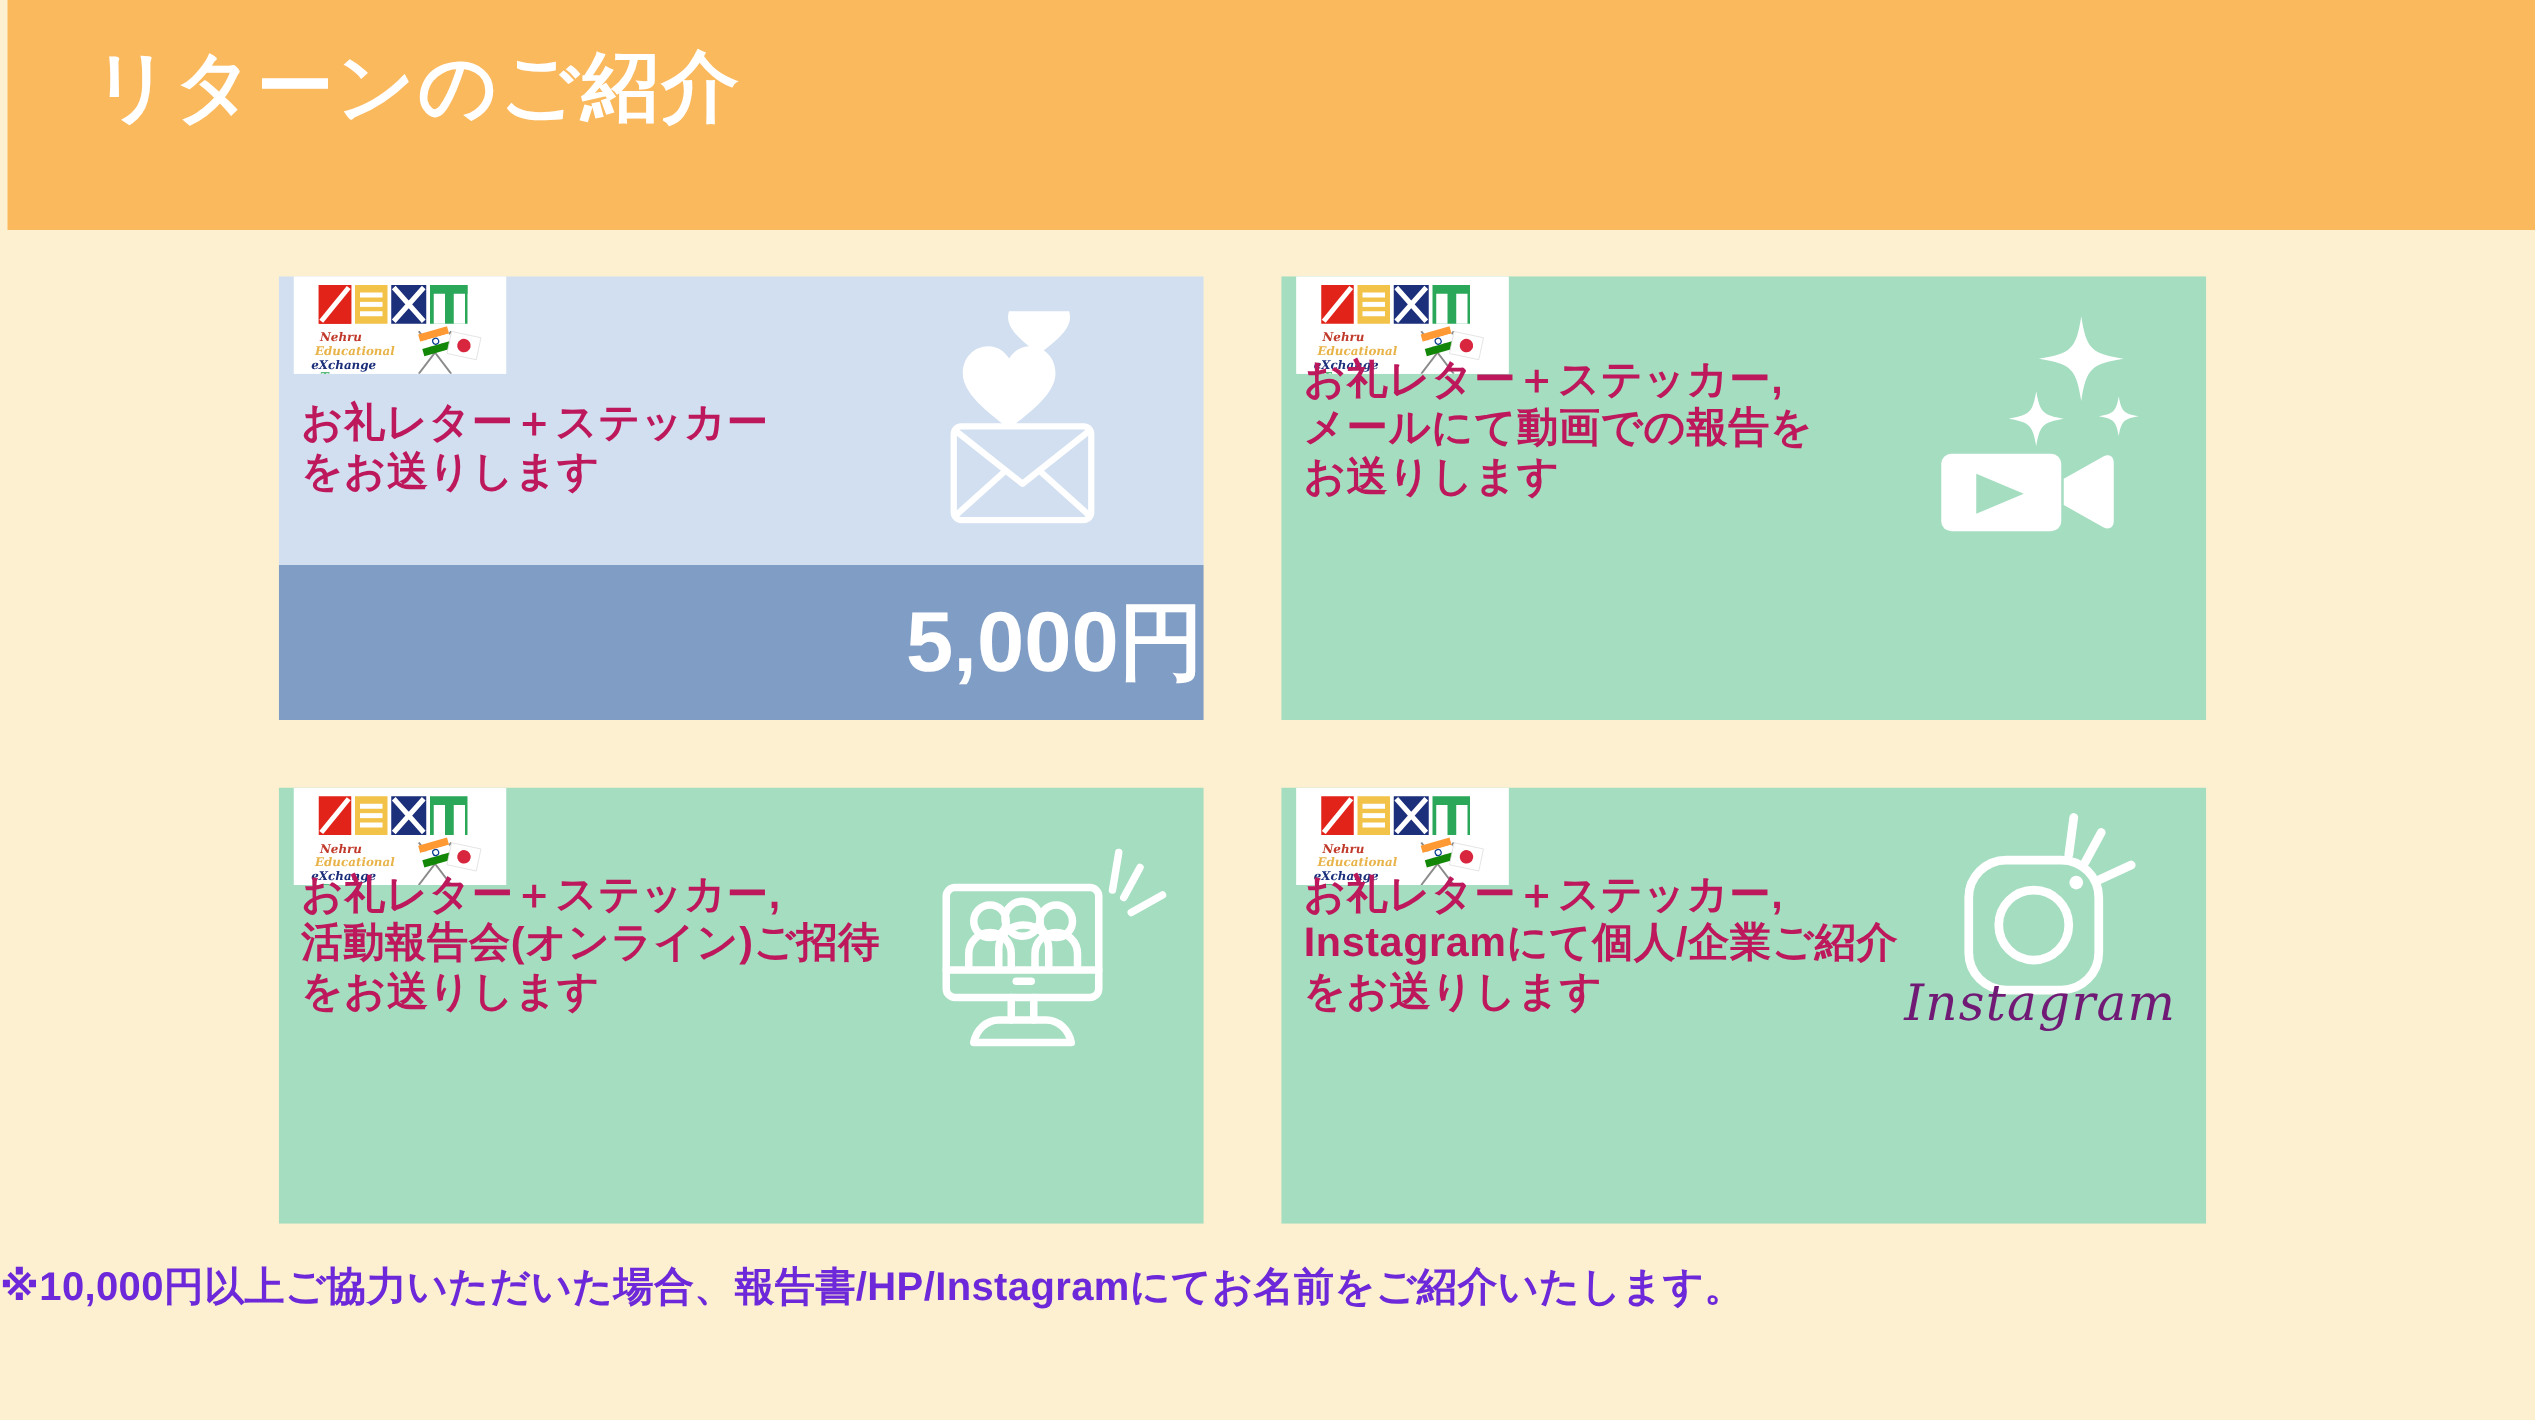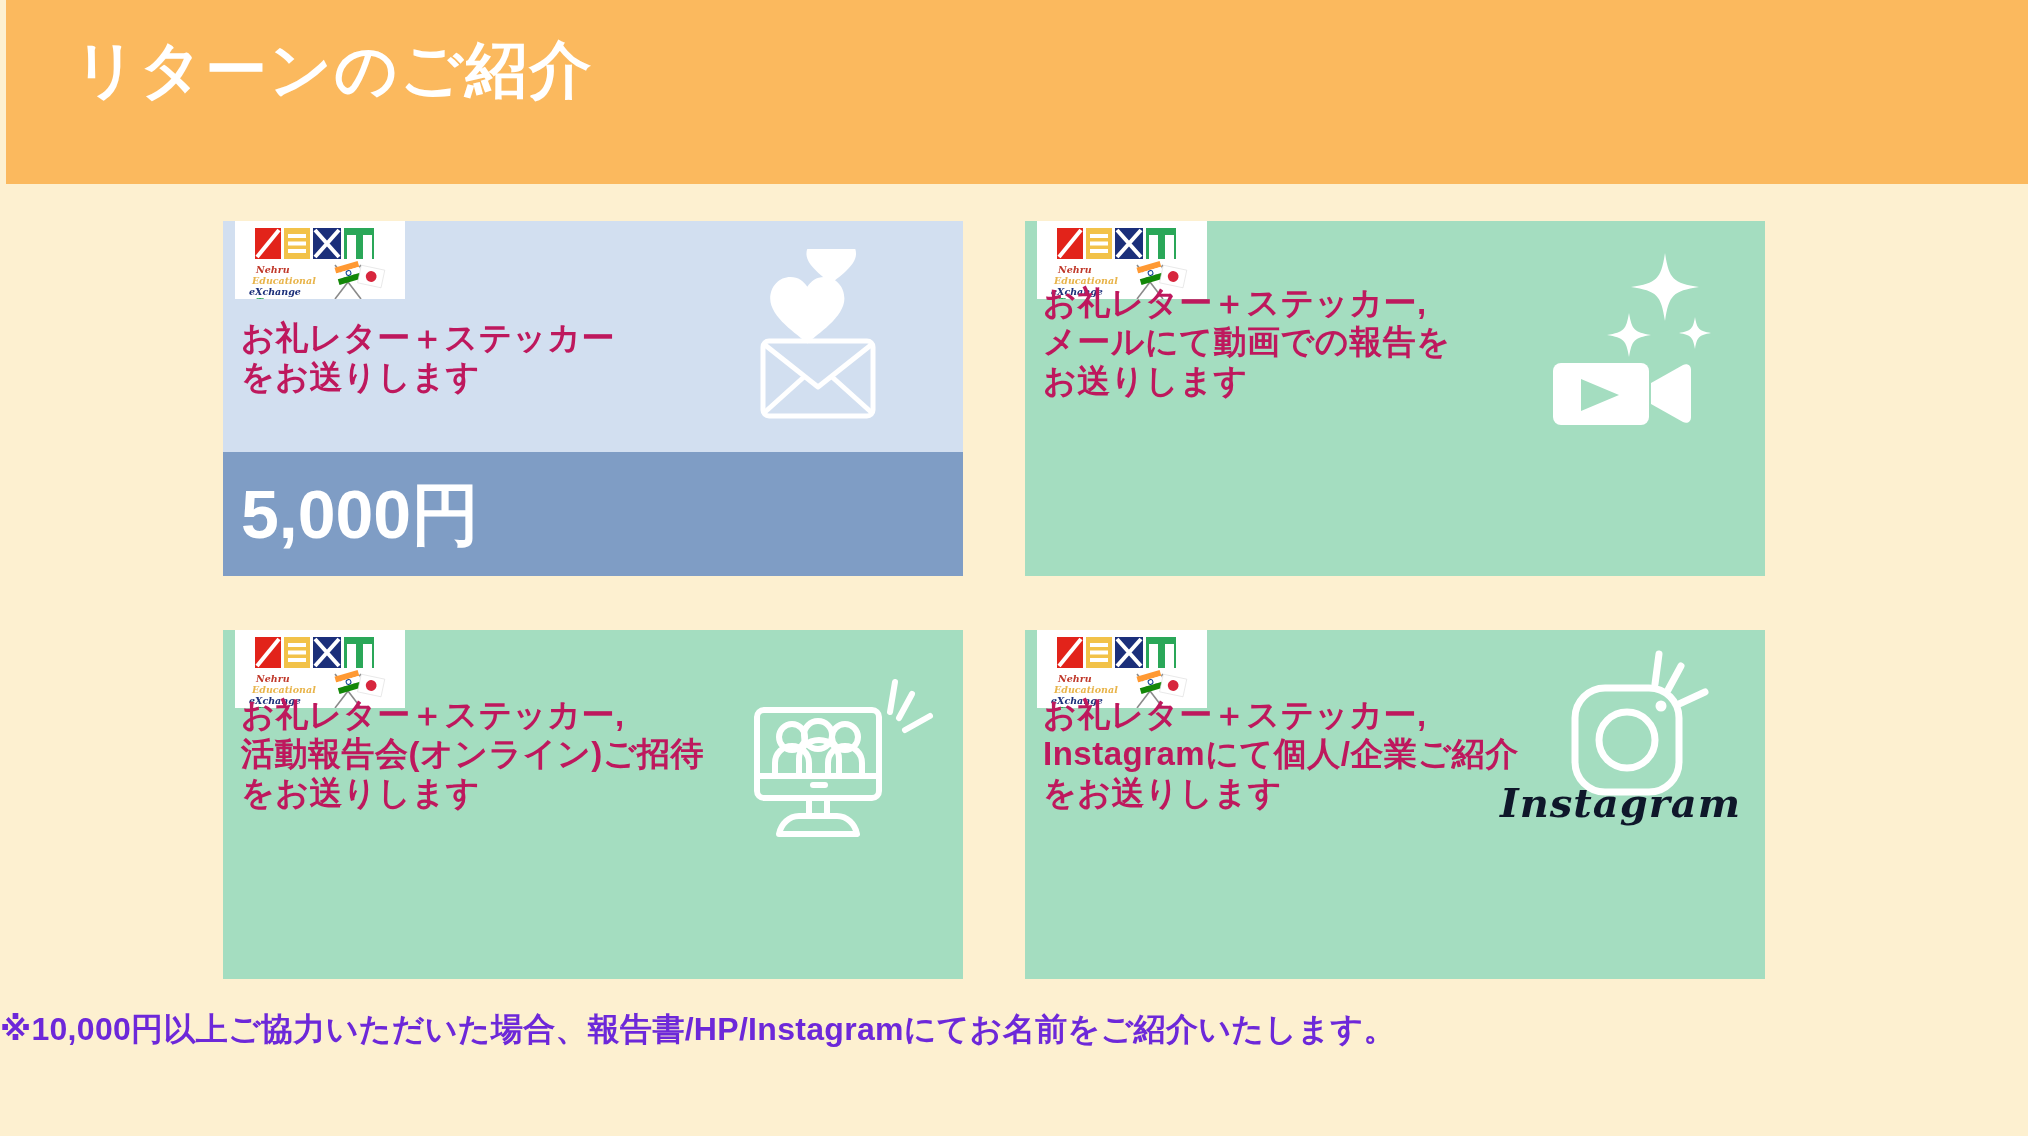--- a/index.html
+++ b/index.html
@@ -35,21 +35,21 @@
   .card.c1{left:0px;   top:0px;   height:355px;}
   .card.c2{left:802px; top:0px;   height:355px;}
   .card.c3{left:0px;   top:409px; height:349px;}
   .card.c4{left:802px; top:409px; height:349px;}
 
   .card-body{
     position:relative;flex:1 1 auto;overflow:hidden;
   }
   .card-price{
     position:relative;height:124px;flex:0 0 124px;
-    display:flex;align-items:center;
+    display:flex;align-items:center;justify-content:flex-end;
   }
   .card.c3 .card-price,.card.c4 .card-price{height:127px;flex-basis:127px;}
 
   
   .c1 .card-body{background:#d2dff0;}
   .c1 .card-price{background:#7f9dc5;}
   .c2 .card-body,.c3 .card-body,.c4 .card-body{background:#a4ddc0;}
   .c2 .card-price,.c3 .card-price,.c4 .card-price{background:#36b26e;}
 
   .price-text{
@@ -78,22 +78,22 @@
   
   .deco{position:absolute;pointer-events:none;}
   .deco svg{display:block;}
   .c1 .deco{right:18px;top:28px;}
   .c2 .deco{right:18px;top:14px;}
   .c3 .deco{right:24px;top:38px;}
   .c4 .deco{right:10px;top:10px;}
 
   .ig-word{
     position:absolute;right:14px;bottom:4px;
-    color:#0f172a;font-size:40px;font-style:italic;
-    font-family:"DejaVu Serif",serif;font-weight:700;
+    color:#701a75;font-size:40px;font-style:italic;
+    font-family:"DejaVu Serif",serif;font-weight:400;
     letter-spacing:1px;white-space:nowrap;
   }
 
   
   .footnote{
     position:absolute;left:0;right:0;top:1008px;
     color:#6d28d9;
     font-size:32px;font-weight:700;letter-spacing:0.3px;
     white-space:nowrap;
   }

